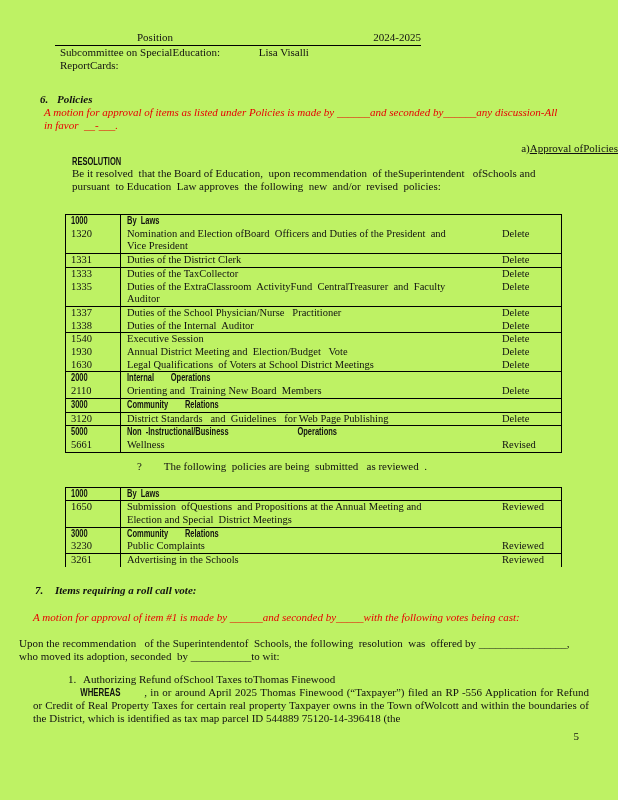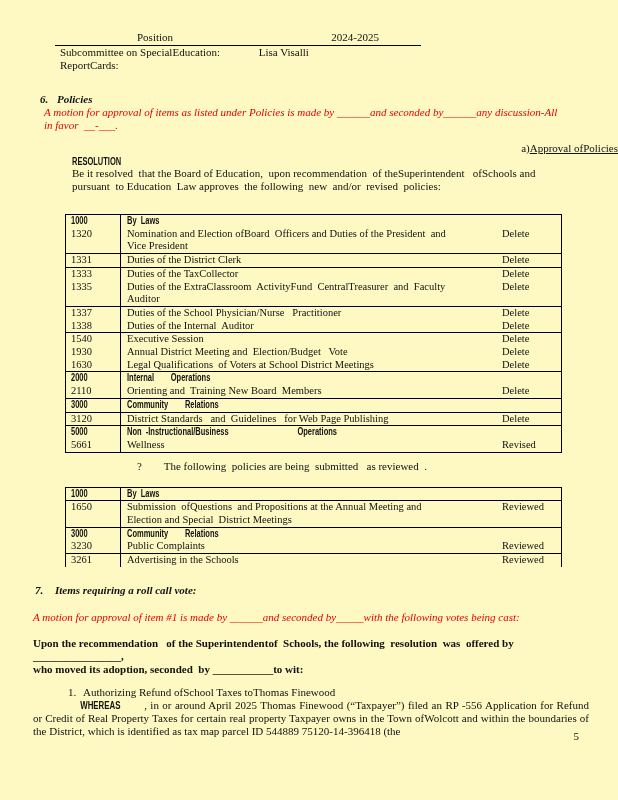--- a/index.html
+++ b/index.html
@@ -1,25 +1,25 @@
 <!DOCTYPE html>
 <html><head>
 <meta charset="utf-8">
 <style>
   html,body { margin:0; padding:0; background:#ffffff; }
   .page {
-    position:relative; width:618px; height:800px; background:#fef9c3;
+    position:relative; width:618px; height:800px; background:#bef264;
     font-family:"Liberation Serif", serif; font-size:11px; line-height:13px;
     color:#111; overflow:hidden; box-sizing:border-box; padding-top:31px;
   }
   
   .hdr { width:366px; margin-left:55px; }
   .hdr-row1 { display:flex; border-bottom:1.4px solid #000; padding-bottom:1px; }
   .hdr-pos { margin-left:82px; }
-  .hdr-yr  { margin-left:auto; margin-right:42px; }
+  .hdr-yr  { margin-left:auto; }
   .hdr-row2 { margin-left:5px; }
   .hdr-sublabel { display:inline-block; width:196px; }
   .hdr-row3 { margin-left:5px; }
   
   .sec-heading { font-weight:bold; font-style:italic; }
   .s6 { margin:21px 0 0 40px; }
   .s7 { margin:17px 0 0 35px; }
   .num { display:inline-block; }
   .s6 .num { width:17px; }
   .s7 .num { width:20px; }
@@ -41,21 +41,21 @@
   .ptable { border-collapse:collapse; border:1.2px solid #000; margin-left:65px;
             font-size:10.5px; line-height:12.7px; table-layout:fixed; width:486px;padding-left:16px; }
   .ptable td { padding:0; vertical-align:top; }
   .ptable .c1 { width:49px; border-right:1px solid #000; padding-left:5px; white-space:pre; }
   .ptable .c2 { width:373px; padding-left:6px; white-space:pre-wrap; }
   .ptable .c3 { width:59px; padding-left:2px; }
   .ptable tr.gs td { border-top:1px solid #000; }
   .t1 { margin-top:21px; }
   .note { margin:7px 0 0 137px; white-space:pre-wrap; }
   .t2 { margin-top:14px; border-bottom:none; }
-  .intro { margin:13px 0 0 33px; width:556px; white-space:pre-wrap;font-weight:bold; }
+  .intro { margin:13px 0 0 19px; width:556px; white-space:pre-wrap; }
   .item1 { margin:10px 0 0 68px; }
   .item1 .num { width:15px; }
   .whereas { margin:0 0 0 33px; width:556px; text-align:justify; text-indent:27px; }
   .wlbl { font-size:10.5px; }
   .pageno { position:absolute; right:39px; top:730px; }
 </style>
 </head>
 <body>
 
 <div class="page">

